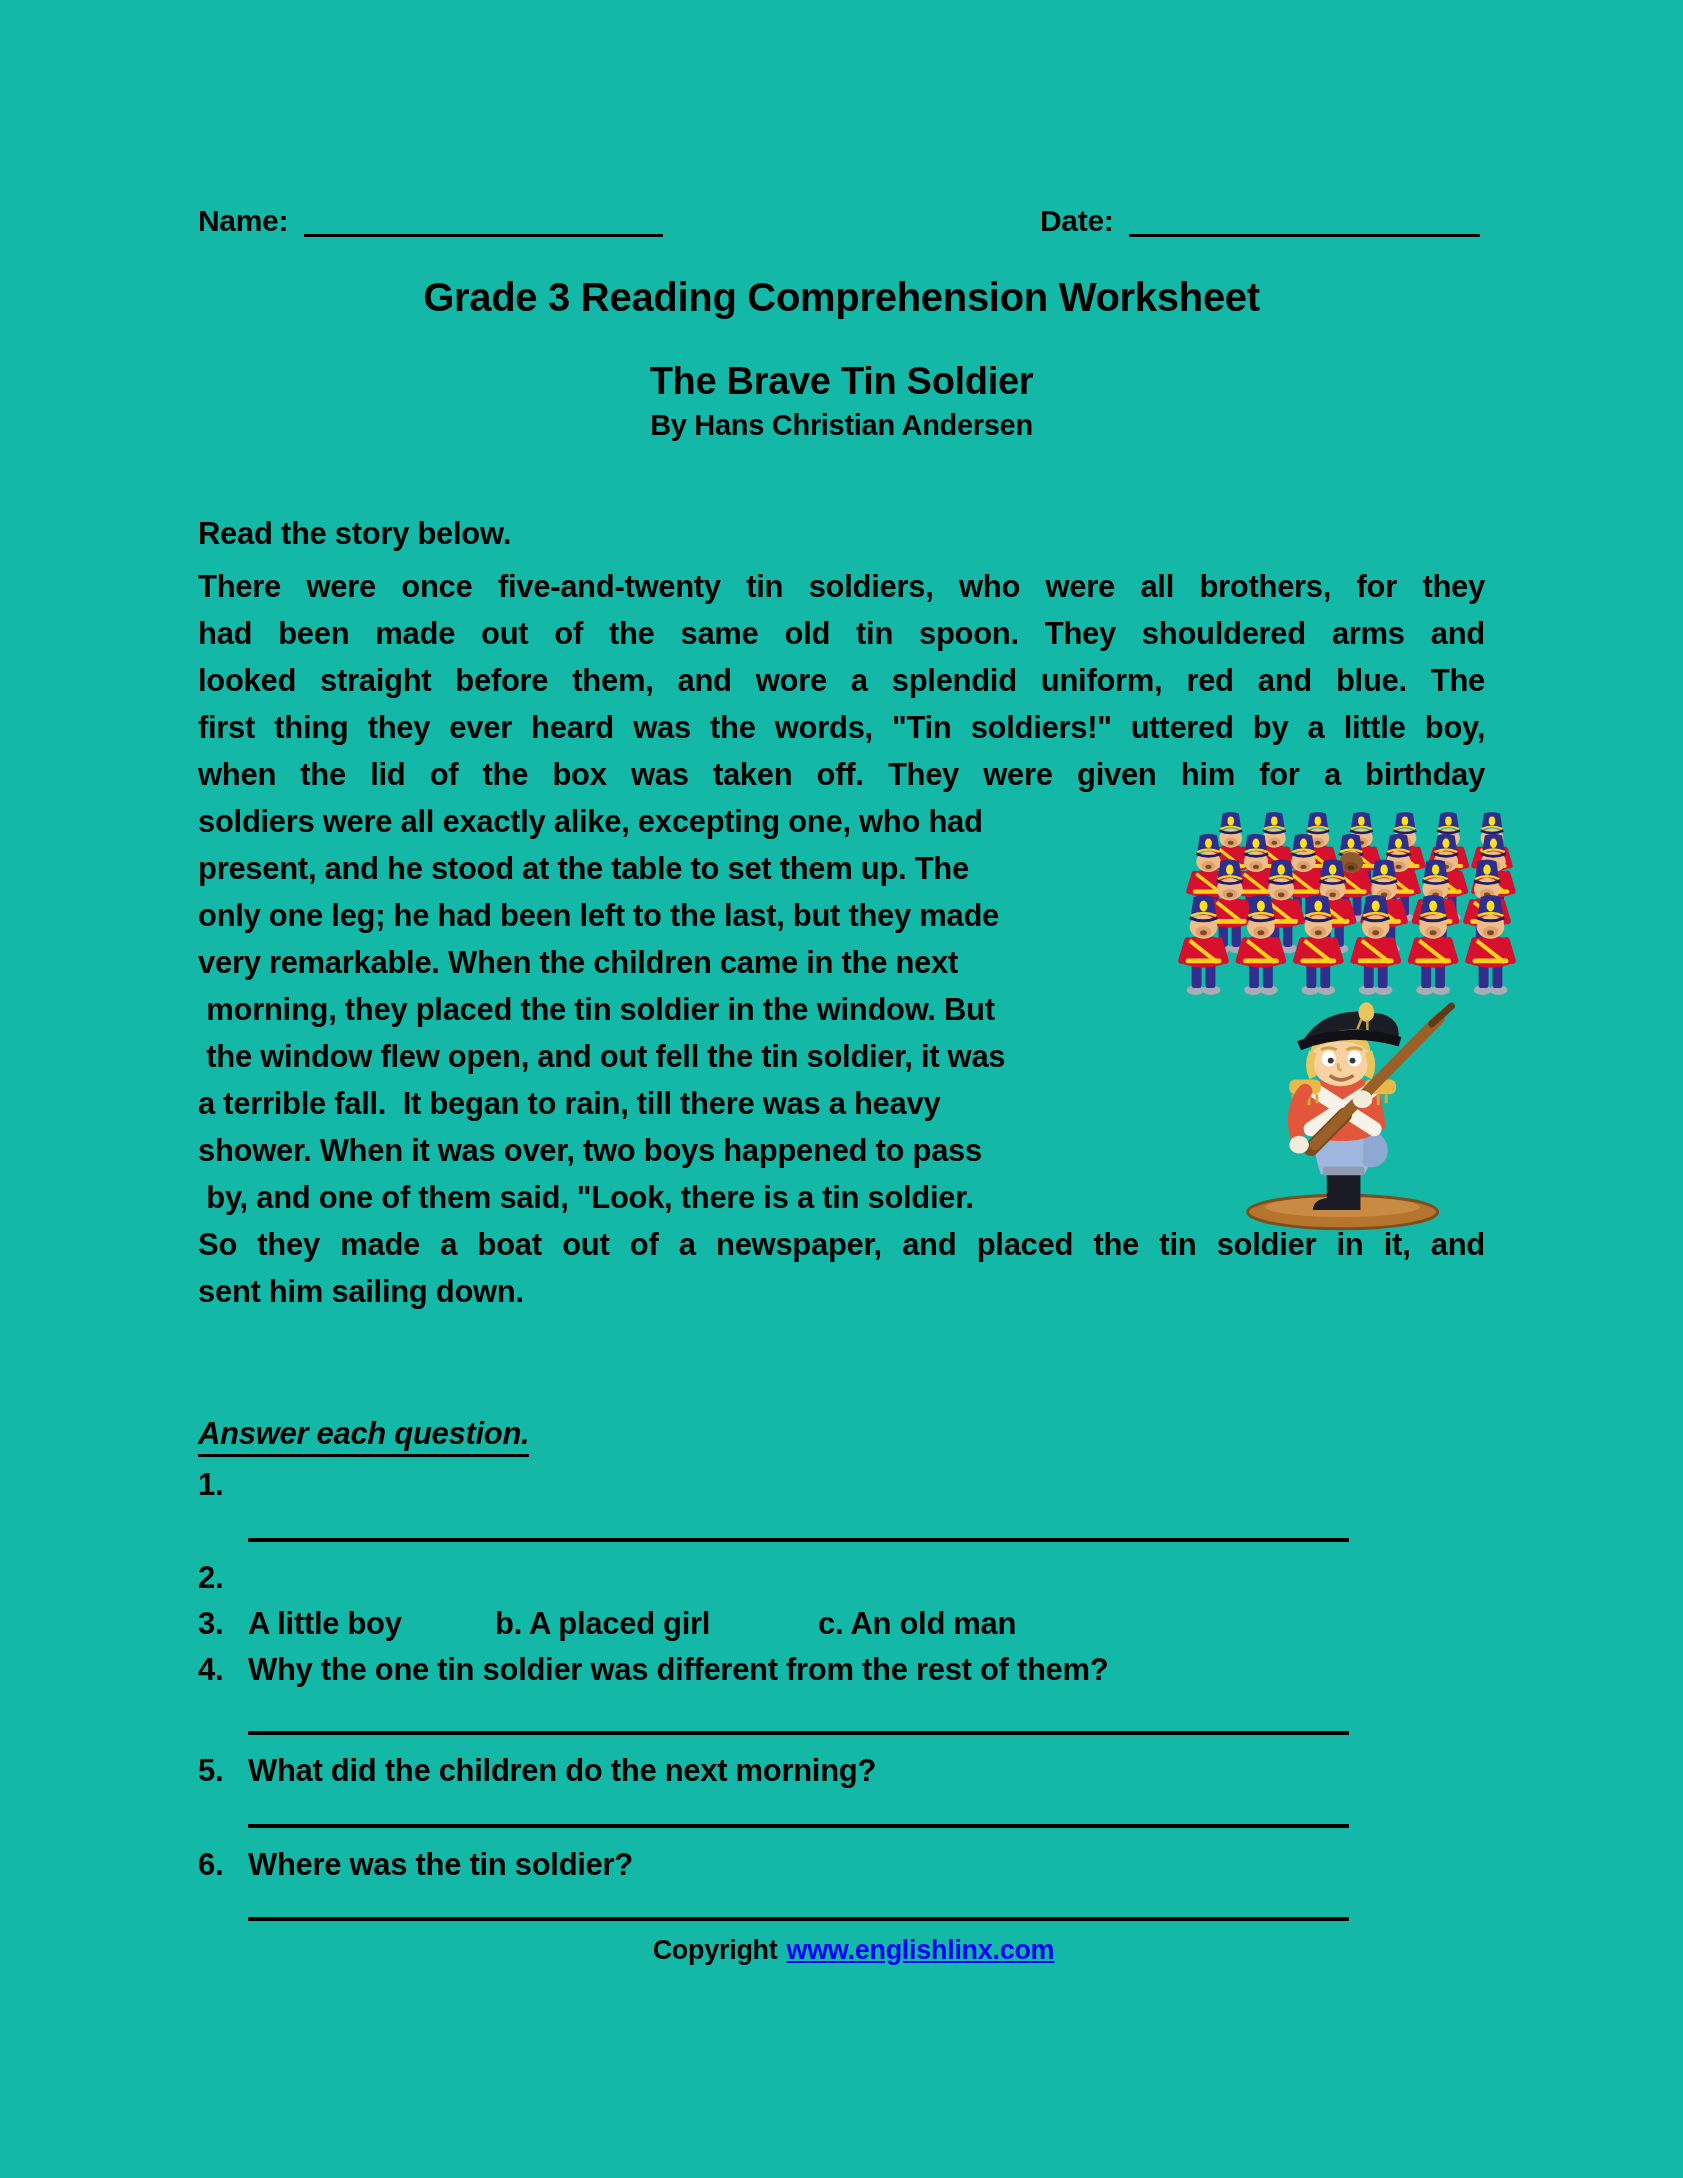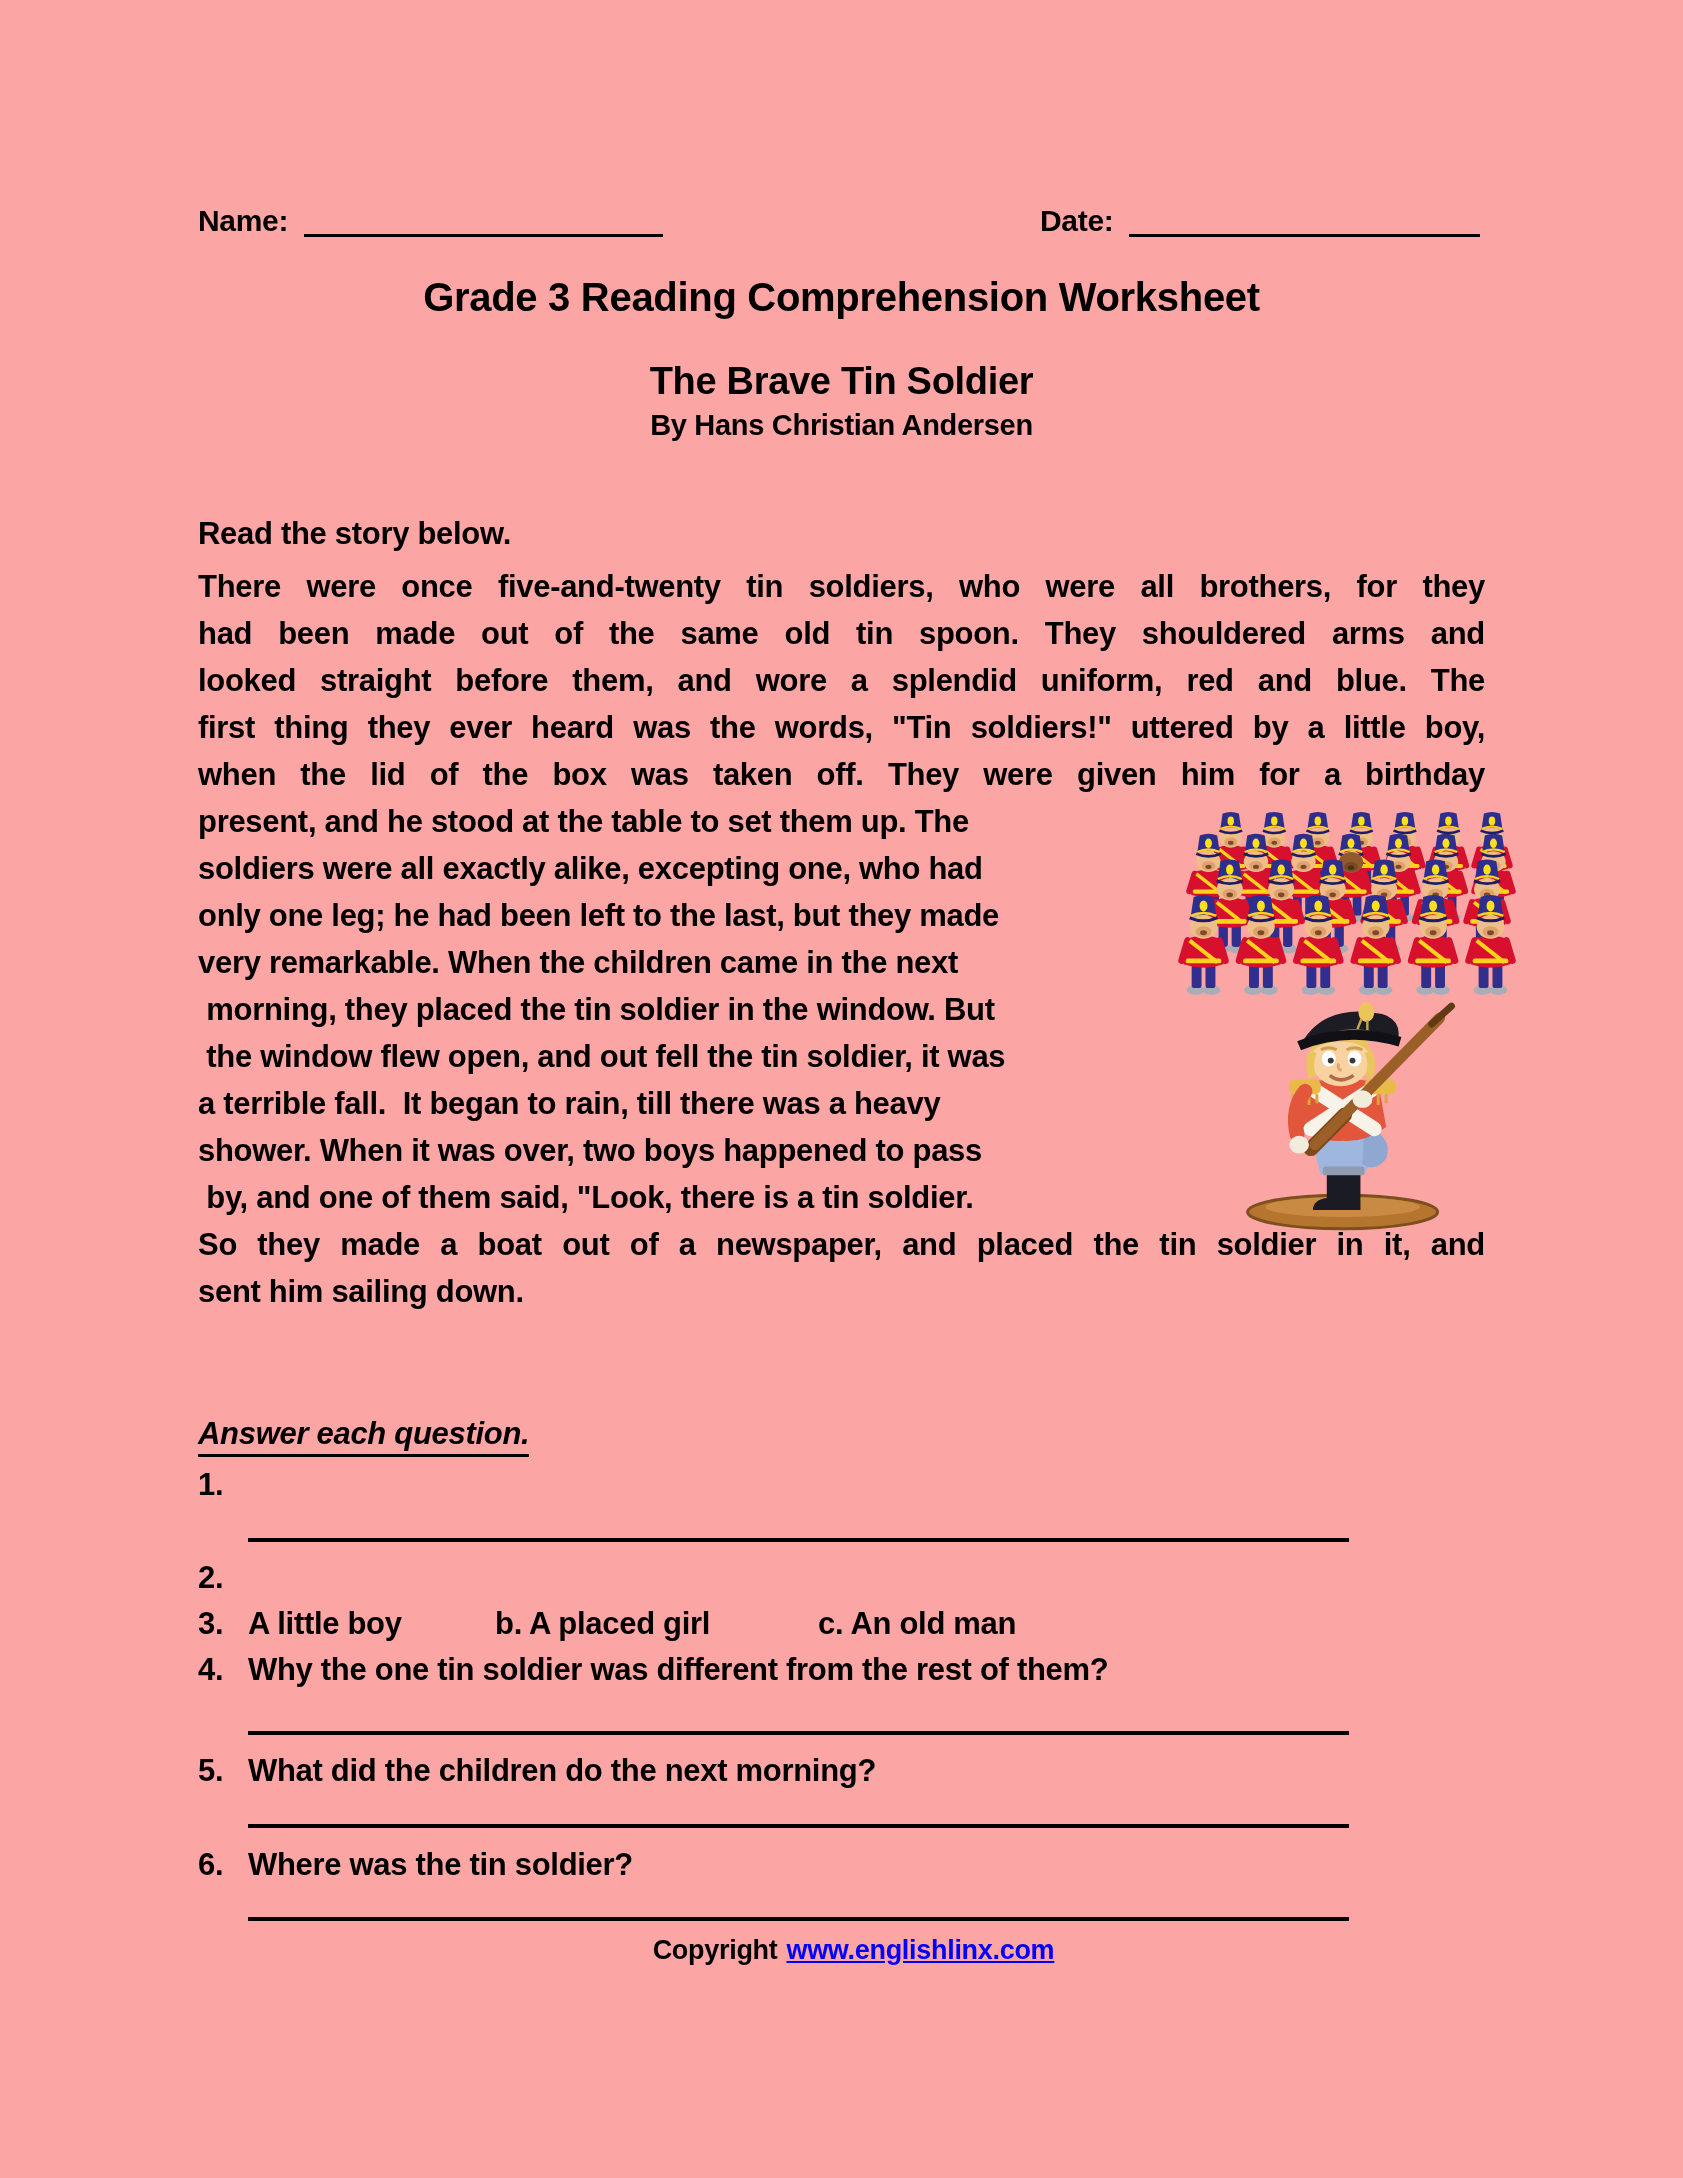--- a/index.html
+++ b/index.html
@@ -1,17 +1,17 @@
 <!DOCTYPE html>
 <html><head>
 <meta charset="utf-8">
 <style>
   html,body{margin:0;padding:0;background:#e8e8e8;}
   .page{
-    position:relative;width:1683px;height:2178px;background:#fca5a5;
+    position:relative;width:1683px;height:2178px;background:#14b8a6;
     font-family:"Liberation Sans","DejaVu Sans",sans-serif;
     font-weight:700;color:#000;overflow:hidden;letter-spacing:-0.3px;
   }
   .abs{position:absolute;}
   .center{left:0;width:100%;text-align:center;}
   
   .hdr-label{font-size:30px;white-space:pre;}
   .blankline{position:absolute;background:#000;height:3px;}
   
   .title{font-size:40px;}
@@ -55,22 +55,22 @@
 
   <div class="abs story">
     <div>
         <div class="sline just">There were once five-and-twenty tin soldiers, who were all brothers, for they</div>
         <div class="sline just">had been made out of the same old tin spoon. They shouldered arms and</div>
         <div class="sline just">looked straight before them, and wore a splendid uniform, red and blue. The</div>
         <div class="sline just">first thing they ever heard was the words, "Tin soldiers!" uttered by a little boy,</div>
         <div class="sline just">when the lid of the box was taken off. They were given him for a birthday</div>
       </div>
     <div>
+        <div class="sline">soldiers were all exactly alike, excepting one, who had</div>
         <div class="sline">present, and he stood at the table to set them up. The</div>
-        <div class="sline">soldiers were all exactly alike, excepting one, who had</div>
         <div class="sline">only one leg; he had been left to the last, but they made</div>
         <div class="sline">very remarkable. When the children came in the next</div>
         <div class="sline"> morning, they placed the tin soldier in the window. But</div>
         <div class="sline"> the window flew open, and out fell the tin soldier, it was</div>
         <div class="sline">a terrible fall.  It began to rain, till there was a heavy</div>
         <div class="sline">shower. When it was over, two boys happened to pass</div>
         <div class="sline"> by, and one of them said, "Look, there is a tin soldier.</div>
       </div>
     <div class="sline just">So they made a boat out of a newspaper, and placed the tin soldier in it, and</div>
     <div class="sline">sent him sailing down.</div>

